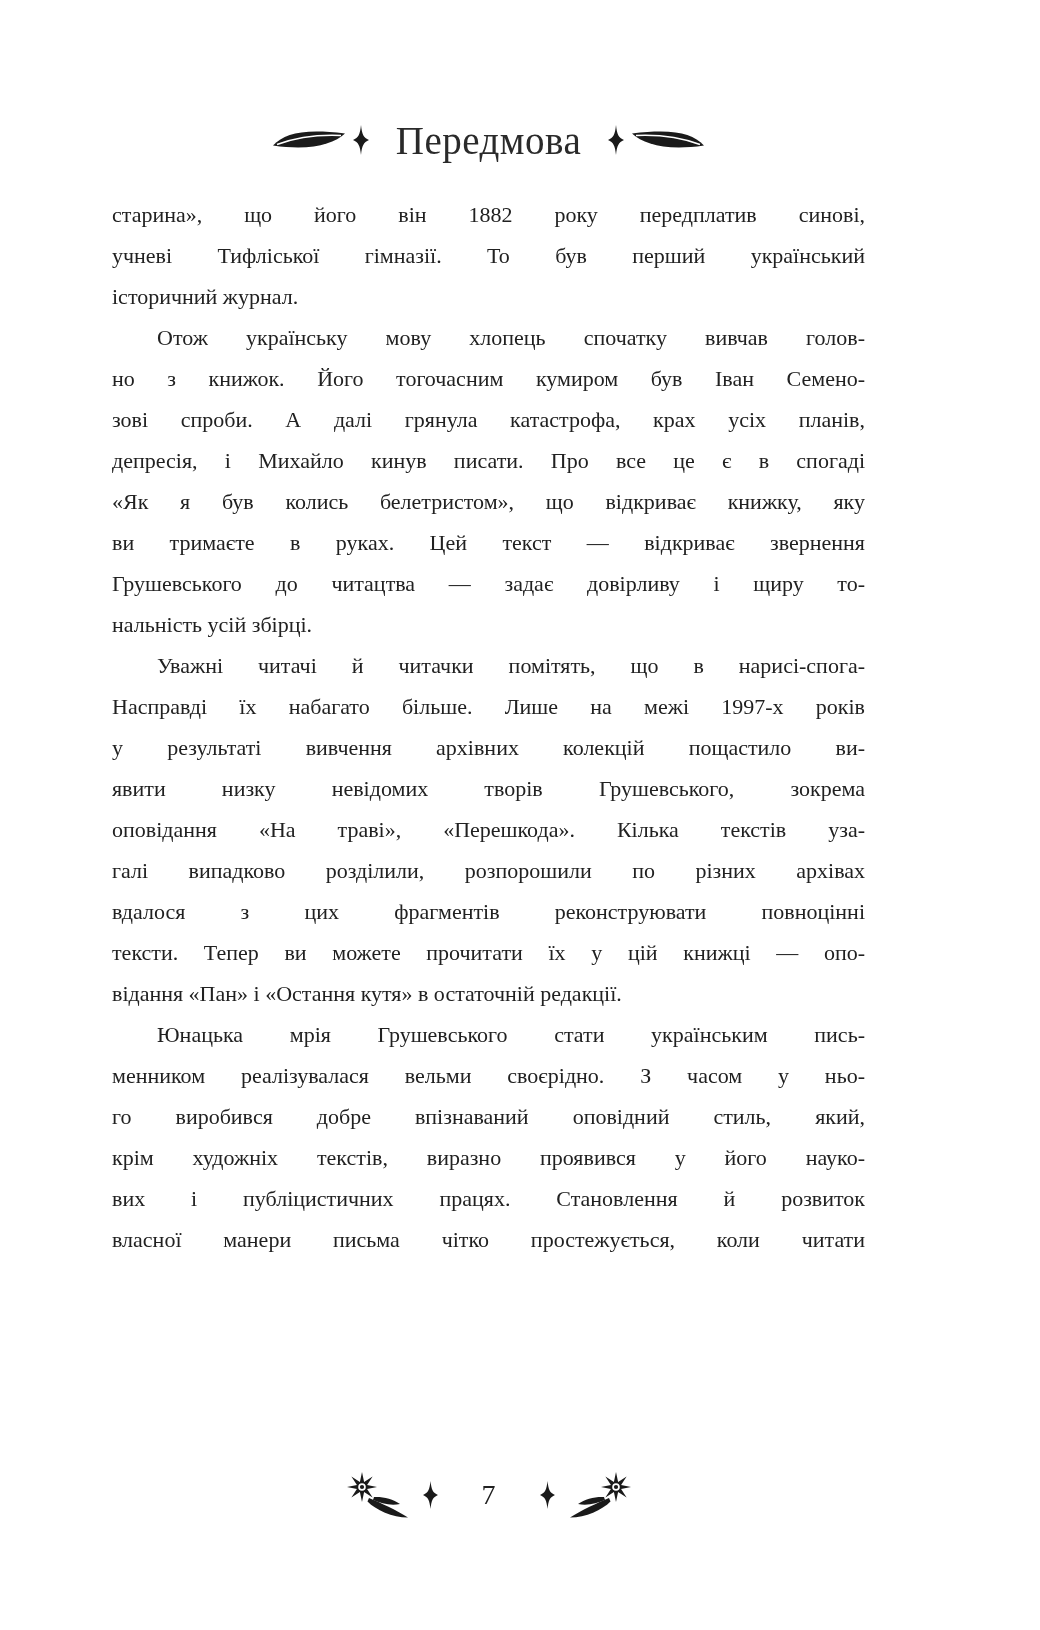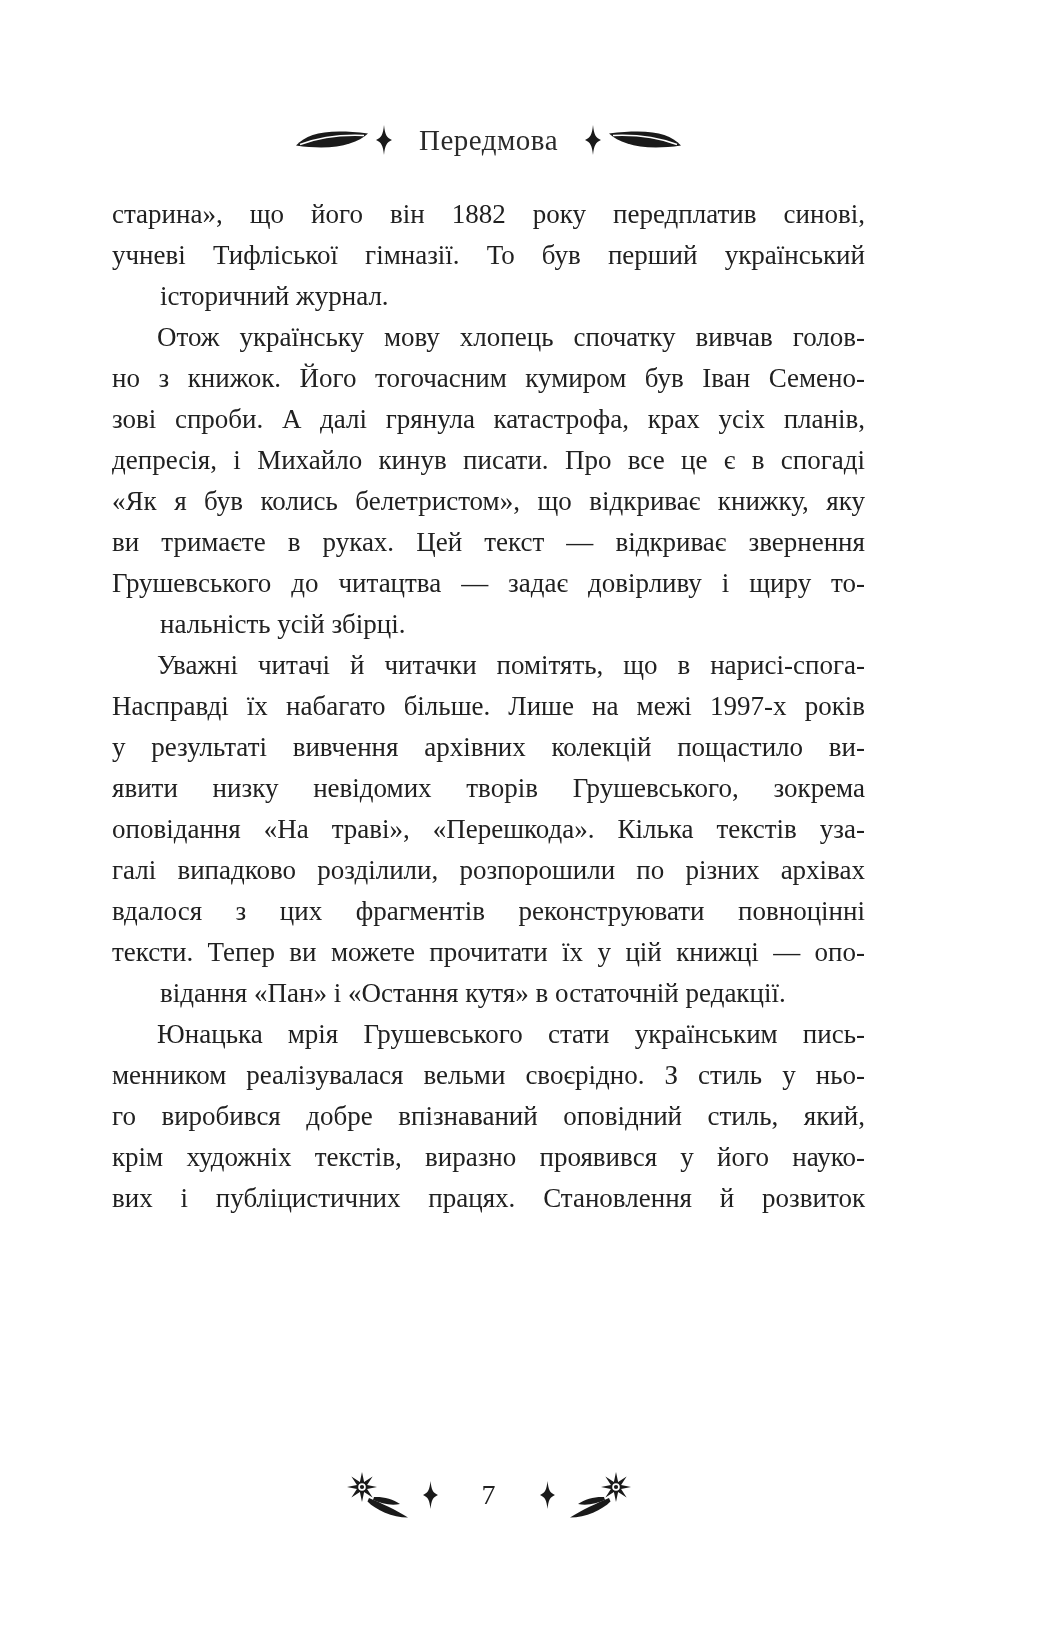--- a/index.html
+++ b/index.html
@@ -16,45 +16,45 @@
     position: absolute;
     top: 120px;
     left: 112px;
     width: 753px;
     height: 40px;
     display: flex;
     align-items: center;
     justify-content: center;
   }
   .chapter-title {
-    font-size: 29px;
+    font-size: 39px;
     font-weight: normal;
     color: #2a2a2a;
     margin: 0 20px;
     letter-spacing: 0.5px;
     white-space: nowrap;
   }
   .orn { flex: 0 0 auto; display: block; }
   .header .diamond-wrap { margin: 0 7px; display: flex; align-items: center; }
   .mirror { transform: scaleX(-1); }
 
   .main {
     position: absolute;
     top: 194px;
     left: 112px;
     width: 753px;
-    font-size: 27px;
+    font-size: 22px;
     line-height: 41px;
   }
   .line {
     text-align: justify;
     text-align-last: justify;
     height: 41px;
   }
-  .line.endline { text-align-last: left; margin-left: 48px; }
+  .line.endline { text-align-last: left; }
   .line.indent { text-indent: 45px; }
 
   .footer {
     position: absolute;
     top: 1471px;
     left: 112px;
     width: 753px;
     height: 48px;
     display: flex;
     align-items: center;
@@ -108,24 +108,25 @@
     <div class="line indent">Уважні читачі й читачки помітять, що в нарисі-спога-</div>
     <div class="line">Насправді їх набагато більше. Лише на межі 1997-х років</div>
     <div class="line">у результаті вивчення архівних колекцій пощастило ви-</div>
     <div class="line">явити низку невідомих творів Грушевського, зокрема</div>
     <div class="line">оповідання «На траві», «Перешкода». Кілька текстів уза-</div>
     <div class="line">галі випадково розділили, розпорошили по різних архівах</div>
     <div class="line">вдалося з цих фрагментів реконструювати повноцінні</div>
     <div class="line">тексти. Тепер ви можете прочитати їх у цій книжці — опо-</div>
     <div class="line endline">відання «Пан» і «Остання кутя» в остаточній редакції.</div>
     <div class="line indent">Юнацька мрія Грушевського стати українським пись-</div>
-    <div class="line">менником реалізувалася вельми своєрідно. З стиль у ньо-</div>
+    <div class="line">менником реалізувалася вельми своєрідно. З часом у ньо-</div>
     <div class="line">го виробився добре впізнаваний оповідний стиль, який,</div>
     <div class="line">крім художніх текстів, виразно проявився у його науко-</div>
     <div class="line">вих і публіцистичних працях. Становлення й розвиток</div>
+    <div class="line">власної манери письма чітко простежується, коли читати</div>
   </div>
 
 <div class="footer">
   <svg class="orn" width="66" height="46" viewBox="0 0 66 46">
     <polygon points="32,15 22.08,17.1 27.61,25.61 19.1,20.08 17,30 14.9,20.08 6.39,25.61 11.92,17.1 2,15 11.92,12.9 6.39,4.39 14.9,9.92 17,0 19.1,9.92 27.61,4.39 22.08,12.9" fill="#1a1a1a"></polygon>
     <circle cx="17" cy="15" r="3.8" fill="#ffffff"></circle>
     <circle cx="17" cy="15" r="2.1" fill="#1a1a1a"></circle>
     <path d="M24,26 C36,31 51,38 63,45.5 C47,45.5 31,38 22.5,29.5 Z" fill="#1a1a1a"></path>
     <path d="M29,25 C38,24.5 48,27 55,32 C46,34 36,31.5 28,28 Z" fill="#1a1a1a"></path>
   </svg>

